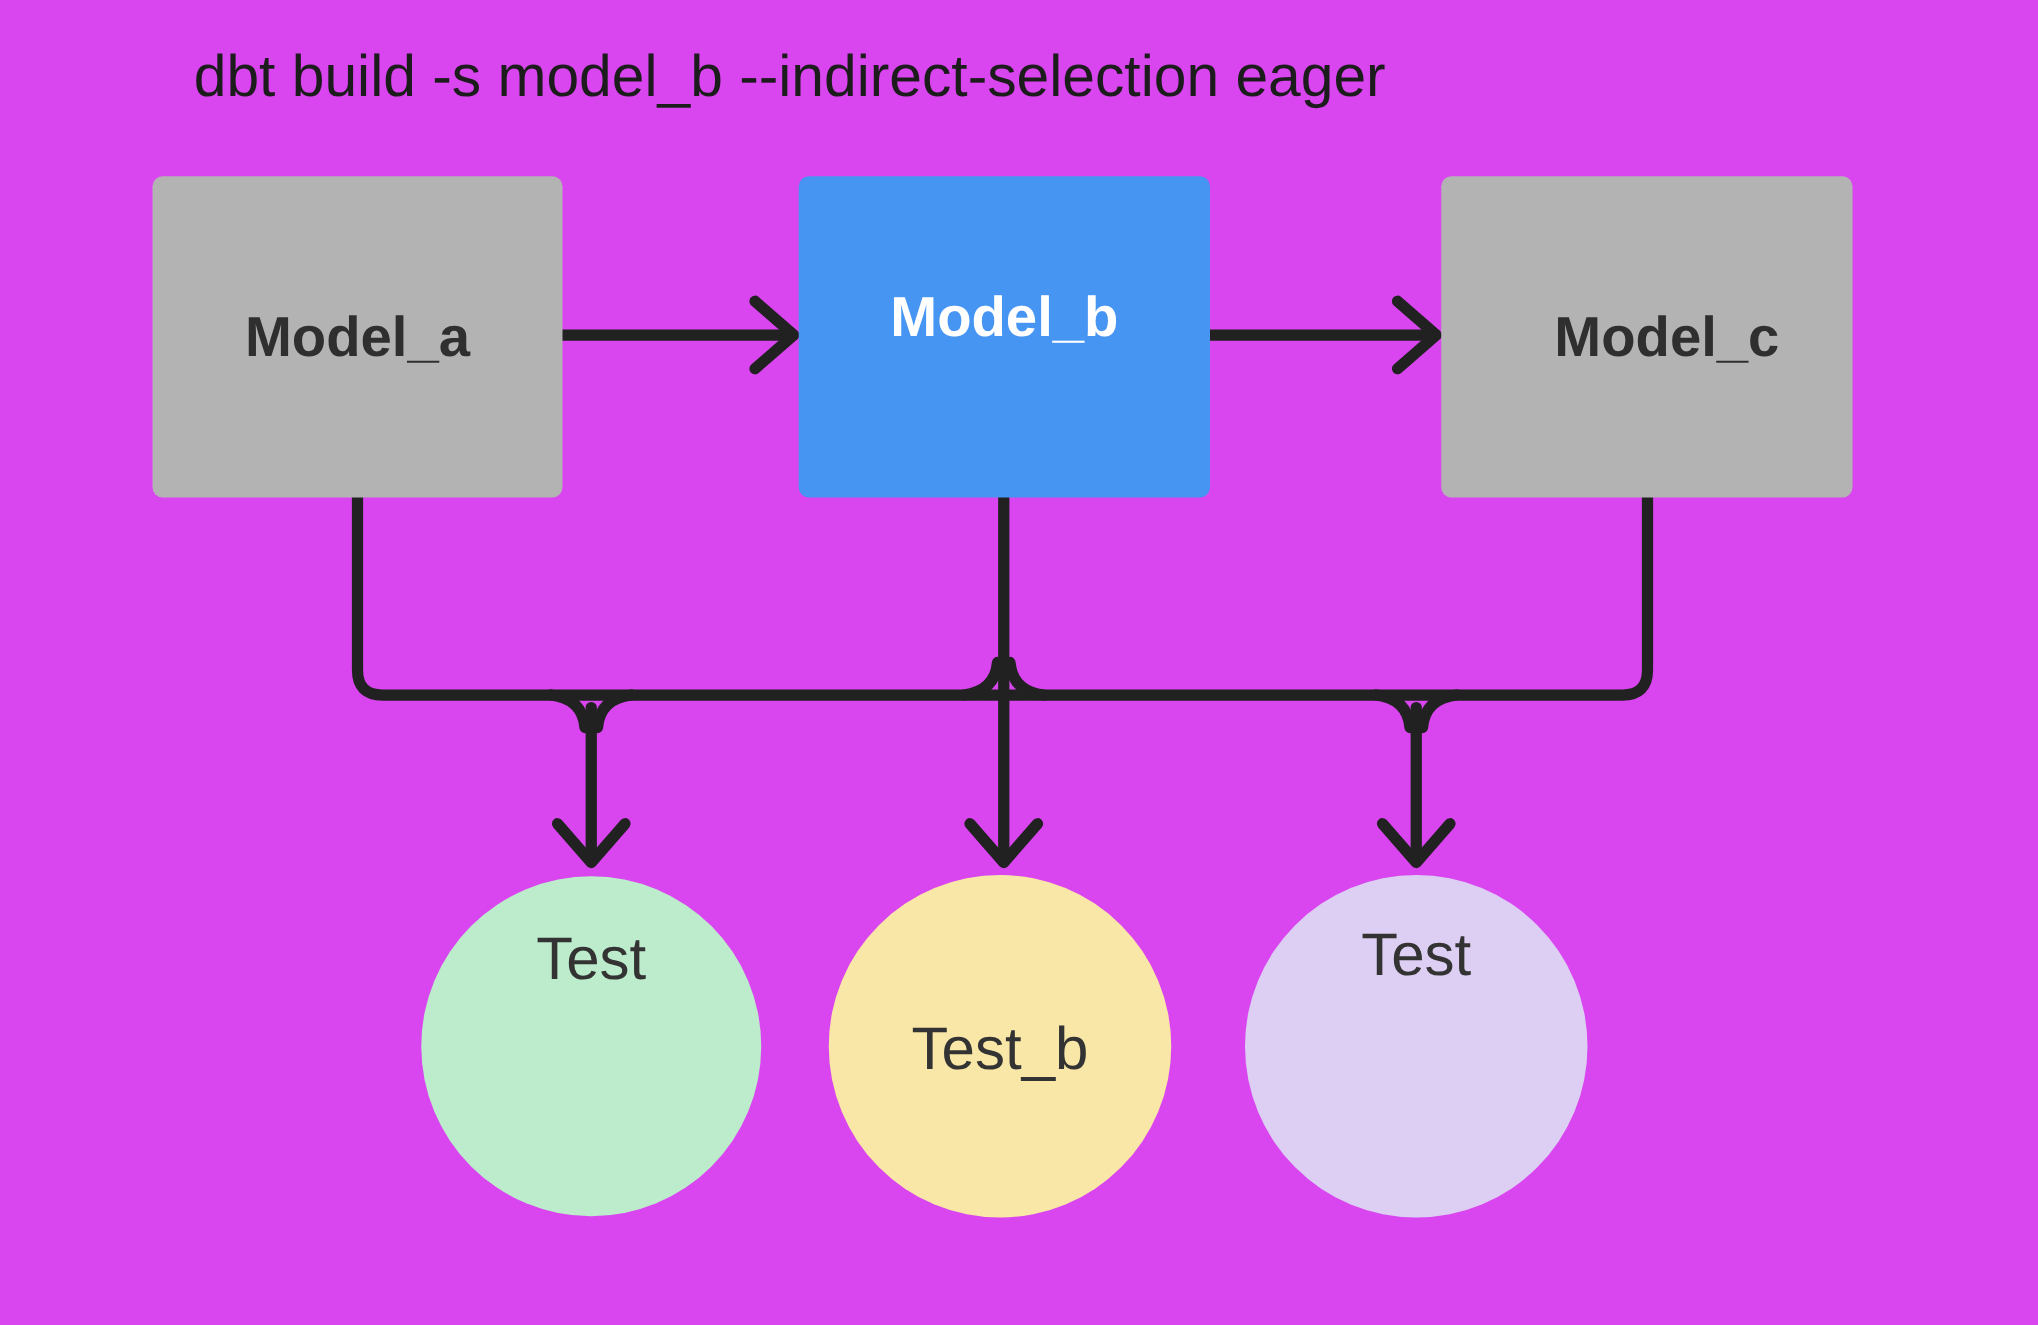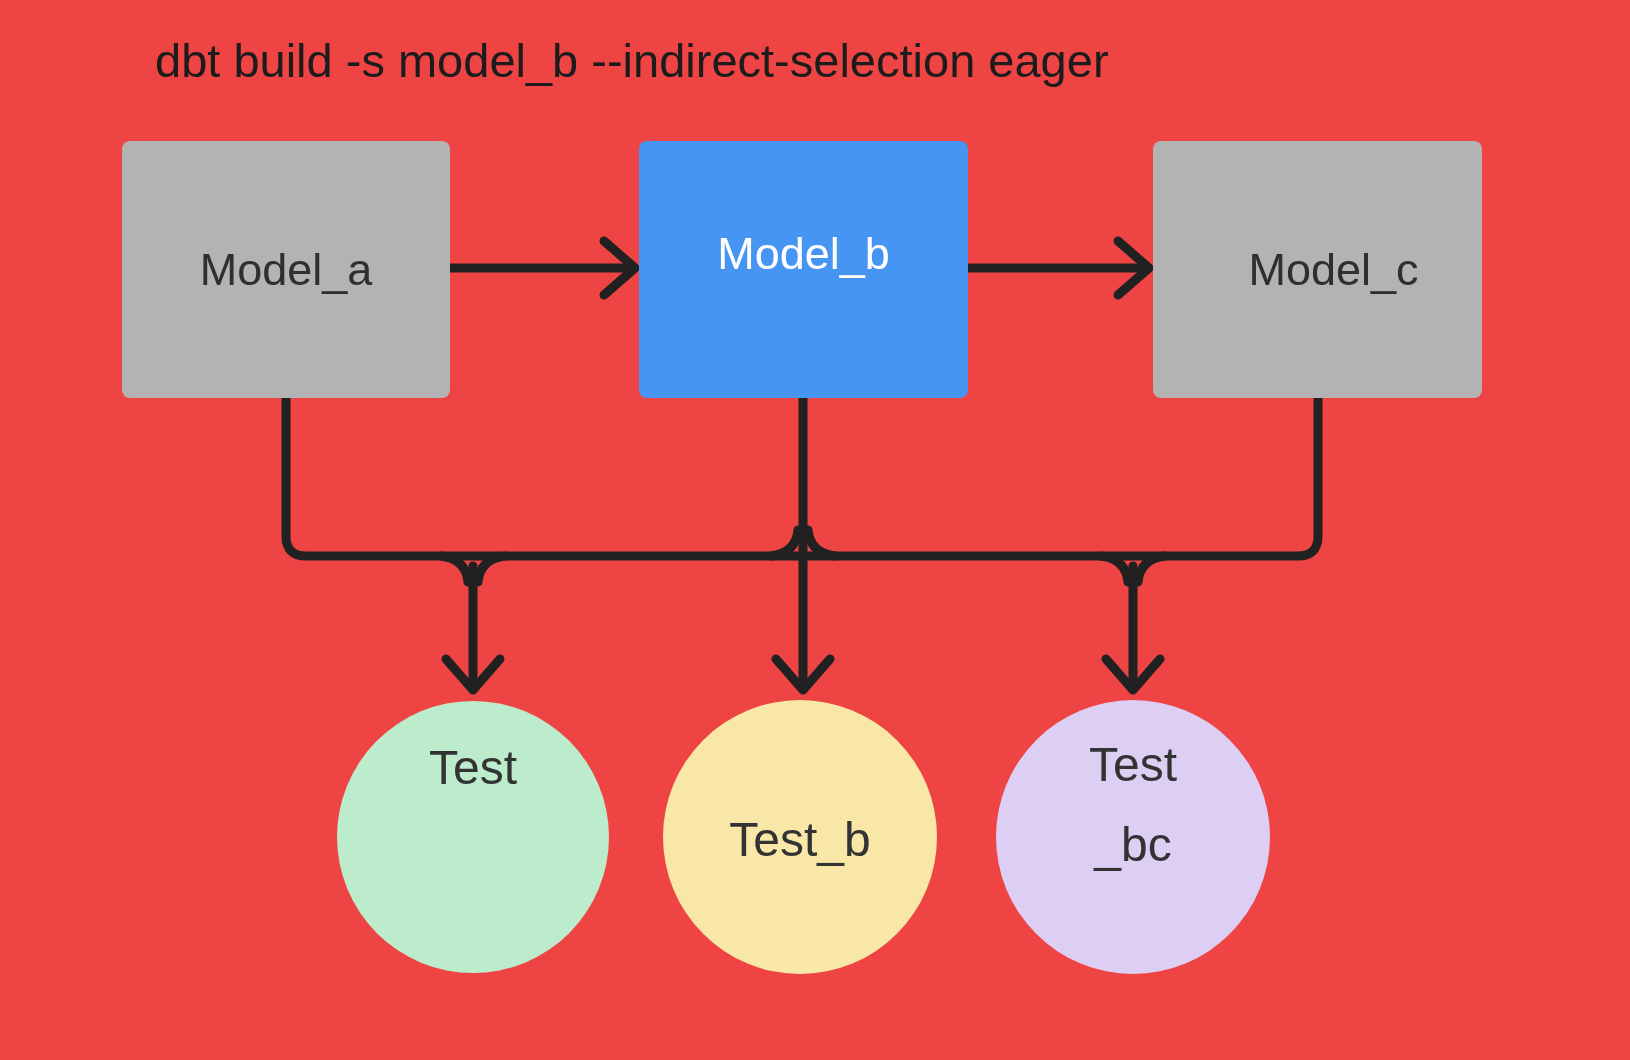--- a/index.html
+++ b/index.html
@@ -4,21 +4,21 @@
 <style>
   html, body {
     margin: 0;
     padding: 0;
     background: #ffffff;
   }
   .canvas {
     position: relative;
     width: 1630px;
     height: 1060px;
-    background: #ef4444;
+    background: #d946ef;
     font-family: "Liberation Sans", "DejaVu Sans", sans-serif;
     overflow: hidden;
   }
   .layer {
     position: absolute;
     left: 0;
     top: 0;
     width: 1630px;
     height: 1060px;
   }
@@ -30,21 +30,21 @@
     font-weight: 500;
     color: #1c1c1c;
     white-space: nowrap;
   }
   .box-label {
     position: absolute;
     display: flex;
     align-items: center;
     justify-content: center;
     font-size: 45px;
-    font-weight: 400;
+    font-weight: 700;
     pointer-events: none;
   }
   .box-label.dark  { color: #2f2f2f; }
   .box-label.light { color: #ffffff; }
   .circle-label {
     position: absolute;
     text-align: center;
     font-size: 48px;
     line-height: 80px;
     color: #333333;
@@ -102,16 +102,15 @@
 
   <div class="circle-label" style="left:337px;top:728px;width:272px;">
     <div>Test</div>
   </div>
   <div class="circle-label" style="left:663px;top:800px;width:274px;">
     <div>Test_b</div>
     <div></div>
   </div>
   <div class="circle-label" style="left:996px;top:725px;width:274px;">
     <div>Test</div>
-    <div>_bc</div>
   </div>
 
 </div>
 
 </body></html>

